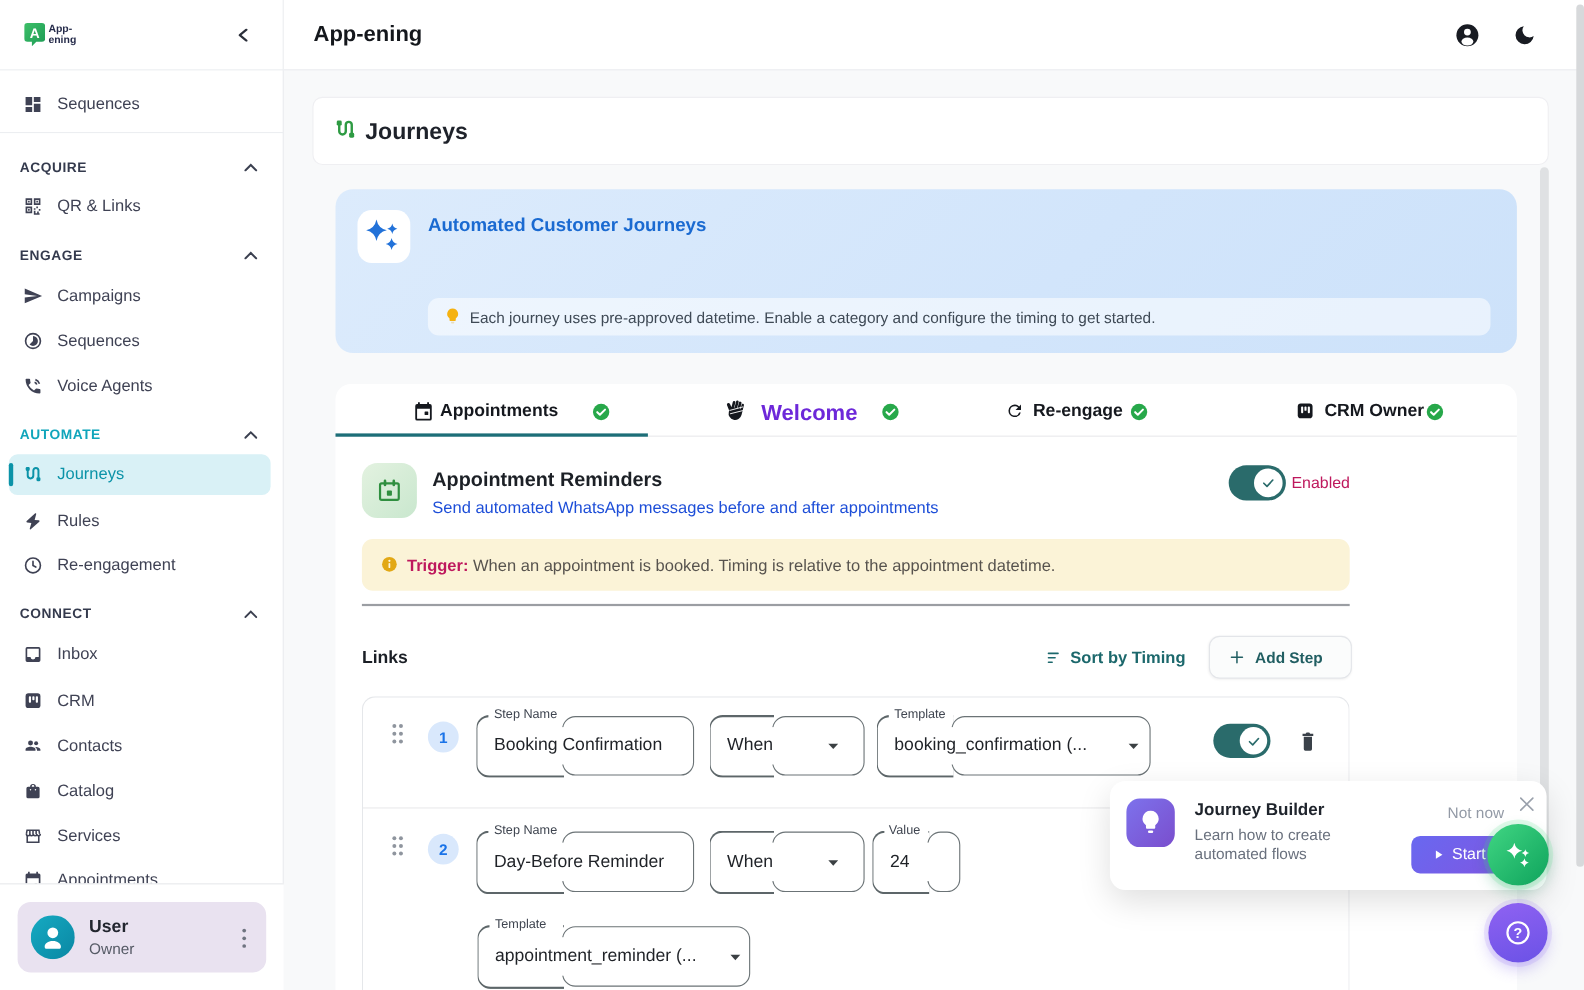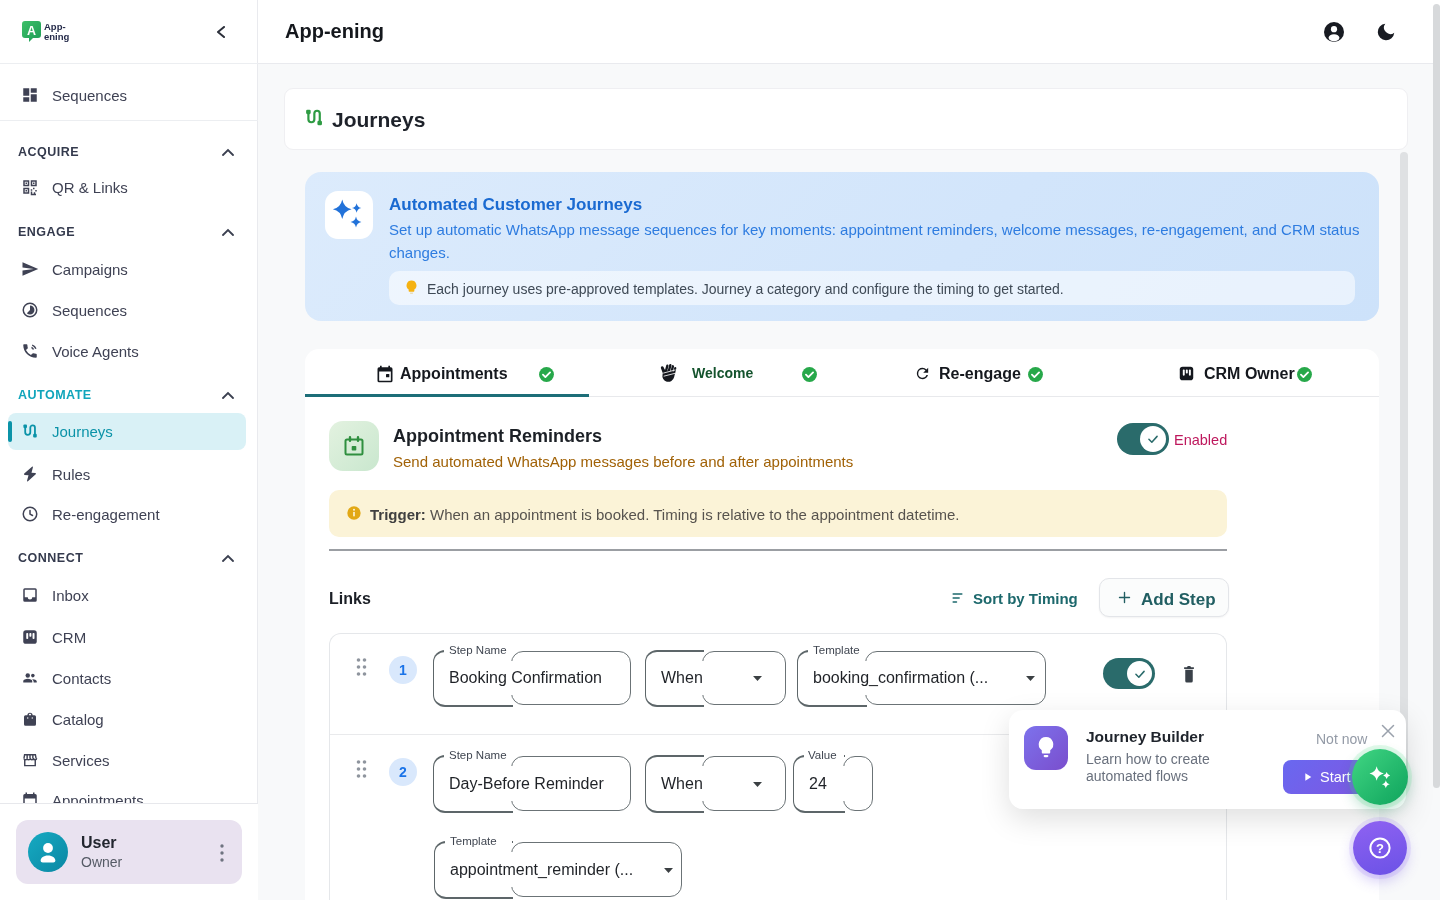--- a/index.html
+++ b/index.html
@@ -224,27 +224,26 @@
 <div class="abs" style="left:332px;top:108px;font-size:21px;font-weight:600;color:#1e222a">Journeys</div>
 
 <div class="abs" style="left:305px;top:172px;width:1074px;height:149px;border-radius:16px;background:linear-gradient(135deg,#dcebfc 0%,#d2e5fb 60%,#cde2fa 100%)"></div>
 <div class="abs" style="left:325px;top:191px;width:48px;height:48px;background:#fff;border-radius:13px"></div>
 <svg class="abs" style="left:326px;top:192px" width="45" height="45" viewBox="0 0 36 36" fill="#2272d9">
  <path d="M13 6 Q14.3 12.5 20.5 13.8 Q14.3 15.1 13 21.6 Q11.7 15.1 5.5 13.8 Q11.7 12.5 13 6 Z"></path>
  <path d="M24.5 9 Q25.1 12.2 28.2 12.8 Q25.1 13.4 24.5 16.6 Q23.9 13.4 20.8 12.8 Q23.9 12.2 24.5 9 Z"></path>
  <path d="M24 19.5 Q24.7 23.2 28.3 23.9 Q24.7 24.6 24 28.3 Q23.3 24.6 19.7 23.9 Q23.3 23.2 24 19.5 Z"></path>
 </svg>
 <div class="abs" style="left:389px;top:195px;font-size:17px;font-weight:bold;color:#1a6ad1">Automated Customer Journeys</div>
-<div class="abs" style="left:389px;top:219px;font-size:15px;line-height:22.5px;color:#2e7ce0">Set up automatic WhatsApp message sequences for key moments: appointment reminders, welcome messages, re-engagement, and CRM status<br>changes.</div>
 <div class="abs" style="left:389px;top:271px;width:966px;height:34px;background:rgba(255,255,255,.55);border-radius:10px"></div>
 <svg class="abs" style="left:403px;top:279px" width="17" height="17" viewBox="0 0 24 24">
       <path fill="#f5b212" d="M12 2a7 7 0 0 0-4 12.74V17a1 1 0 0 0 1 1h6a1 1 0 0 0 1-1v-2.26A7 7 0 0 0 12 2z"></path>
       <path fill="#e9ddba" d="M10 19.2h4v1.1a1 1 0 0 1-1 1h-2a1 1 0 0 1-1-1v-1.1z"></path>
     </svg>
-<div class="abs" style="left:427px;top:281px;font-size:14px;color:#3f4a56">Each journey uses pre-approved templates. Journey a category and configure the timing to get started.</div>
+<div class="abs" style="left:427px;top:281px;font-size:14px;color:#3f4a56">Each journey uses pre-approved datetime. Enable a category and configure the timing to get started.</div>
 
 <div class="abs" style="left:305px;top:349px;width:1074px;height:551px;background:#fff;border-radius:14px 14px 0 0"></div>
 <div class="abs" style="left:305px;top:396px;width:1074px;height:1px;background:#e8e9ec"></div>
 <div class="abs" style="left:305px;top:394px;width:284px;height:3px;background:#1d6e78"></div>
 
 <svg class="abs" style="left:375px;top:364px" width="20" height="20" viewBox="0 0 24 24">
       <path fill="#15181e" d="M19 4h-1V2h-2v2H8V2H6v2H5a2 2 0 0 0-2 2v14a2 2 0 0 0 2 2h14a2 2 0 0 0 2-2V6a2 2 0 0 0-2-2zm0 16H5V9h14v11z"></path>
       <rect x="13.2" y="12" width="4" height="4" rx="0.7" fill="#15181e"></rect>
     </svg>
 <div class="abs" style="left:400px;top:365px;font-size:16px;font-weight:600;color:#15181e">Appointments</div>
@@ -260,21 +259,21 @@
         <rect x="12.4" y="2.6" width="2.5" height="8.6" rx="1.25"></rect>
         <rect x="15.3" y="4" width="2.3" height="7.4" rx="1.15"></rect>
         <path d="M6.6 9.8 4.5 7.2c-.6-.8-1.8-.9-2.4-.2-.5.6-.4 1.5.1 2.2l3 4.2z"></path>
         <path d="M5.2 9.5h12.4v5.2a6.2 6.2 0 0 1-12.4 0z"></path>
         <g stroke="#fff" stroke-width="0.8" fill="none">
           <path d="M5.6 13.2 17.2 6.8"></path>
           <path d="M6.8 16.2 18 10.2"></path>
         </g>
       </g>
     </svg>
-<div class="abs" style="left:692px;top:365px;font-size:14px;font-weight:600;color:#14532d">Welcome</div>
+<div class="abs" style="left:692px;top:365px;font-size:20px;font-weight:600;color:#6d28d9">Welcome</div>
 <svg class="abs" style="left:801px;top:366px" width="17" height="17" viewBox="0 0 24 24">
       <circle cx="12" cy="12" r="10.5" fill="#27a84a"></circle>
       <path d="M7 12.3 10.4 15.6 17 9" fill="none" stroke="#fff" stroke-width="2.6" stroke-linecap="round" stroke-linejoin="round"></path>
     </svg>
 
 <svg class="abs" style="left:914px;top:365px" width="17" height="17" viewBox="0 0 24 24">
       <path fill="#15181e" d="M17.65 6.35A7.96 7.96 0 0 0 12 4a8 8 0 1 0 7.73 10h-2.08A6 6 0 1 1 12 6c1.66 0 3.14.69 4.22 1.78L13 11h7V4l-2.35 2.35z"></path>
     </svg>
 <div class="abs" style="left:939px;top:365px;font-size:16px;font-weight:600;color:#15181e">Re-engage</div>
 <svg class="abs" style="left:1027px;top:366px" width="17" height="17" viewBox="0 0 24 24">
@@ -294,51 +293,51 @@
       <path d="M7 12.3 10.4 15.6 17 9" fill="none" stroke="#fff" stroke-width="2.6" stroke-linecap="round" stroke-linejoin="round"></path>
     </svg>
 
 <div class="abs" style="left:329px;top:421px;width:50px;height:50px;border-radius:14px;background:linear-gradient(135deg,#e3f2e0,#c9e7ce)"></div>
 <svg class="abs" style="left:342px;top:434px" width="24" height="24" viewBox="0 0 24 24">
       <path fill="none" stroke="#2f8f3f" stroke-width="2" d="M5 5.5h14a1.5 1.5 0 0 1 1.5 1.5v12a1.5 1.5 0 0 1-1.5 1.5H5A1.5 1.5 0 0 1 3.5 19V7A1.5 1.5 0 0 1 5 5.5z"></path>
       <path stroke="#2f8f3f" stroke-width="2.4" stroke-linecap="round" d="M8 3.2v3.6M16 3.2v3.6"></path>
       <rect x="9.7" y="12" width="4.6" height="4.6" rx="0.8" fill="#2f8f3f"></rect>
     </svg>
 <div class="abs" style="left:393px;top:426px;font-size:18px;font-weight:bold;color:#1c2026">Appointment Reminders</div>
-<div class="abs" style="left:393px;top:453px;font-size:15px;color:#a16207">Send automated WhatsApp messages before and after appointments</div>
+<div class="abs" style="left:393px;top:453px;font-size:15px;color:#1d4ed8">Send automated WhatsApp messages before and after appointments</div>
 <div class="tog" style="left:1117px;top:423px;width:52px;height:32px">
       <div class="knob" style="right:3px;top:3px;width:26px;height:26px">
         <svg class="chk" viewBox="0 0 24 24">
           <path d="M5 12.5 10 17.5 19 7.5" fill="none" stroke="#2a6b6b" stroke-width="2.6" stroke-linecap="round" stroke-linejoin="round"></path>
         </svg>
       </div>
     </div>
 <div class="abs" style="left:1174px;top:432px;font-size:14.5px;color:#be185d">Enabled</div>
 
 <div class="abs" style="left:329px;top:490px;width:898px;height:47px;background:#fbf3d7;border-radius:10px"></div>
 <svg class="abs" style="left:346px;top:505px" width="16" height="16" viewBox="0 0 24 24">
       <circle cx="12" cy="12" r="10" fill="#e2a815"></circle>
       <rect x="10.8" y="10.2" width="2.4" height="7" rx="1.2" fill="#fdf6e0"></rect>
       <circle cx="12" cy="7.3" r="1.5" fill="#fdf6e0"></circle>
     </svg>
-<div class="abs" style="left:370px;top:506px;font-size:15px;color:#57534e"><b style="color:#404040">Trigger:</b> When an appointment is booked. Timing is relative to the appointment datetime.</div>
+<div class="abs" style="left:370px;top:506px;font-size:15px;color:#57534e"><b style="color:#be185d">Trigger:</b> When an appointment is booked. Timing is relative to the appointment datetime.</div>
 <div class="abs" style="left:329px;top:549px;width:898px;height:2px;background:#9b9ea3"></div>
 
 <div class="abs" style="left:329px;top:590px;font-size:16px;font-weight:bold;color:#1b1f26">Links</div>
 <svg class="abs" style="left:950px;top:590px" width="17" height="16" viewBox="0 0 24 24">
       <g stroke="#1c686c" stroke-width="2.2" stroke-linecap="round">
         <path d="M4 6h13M4 12h9M4 18h5"></path>
       </g>
     </svg>
 <div class="abs" style="left:973px;top:590px;font-size:15px;font-weight:600;color:#1c686c">Sort by Timing</div>
 <div class="abs" style="left:1099px;top:578px;width:130px;height:39px;background:#fbfcfc;border:1px solid #e3e5e9;border-radius:10px;box-shadow:0 1px 2px rgba(0,0,0,.05)"></div>
 <svg class="abs" style="left:1117px;top:590px" width="15" height="15" viewBox="0 0 24 24">
       <path d="M12 4v16M4 12h16" stroke="#215e62" stroke-width="2.2" stroke-linecap="round"></path>
     </svg>
-<div class="abs" style="left:1141px;top:590px;font-size:17px;font-weight:600;color:#215e62">Add Step</div>
+<div class="abs" style="left:1141px;top:590px;font-size:14px;font-weight:600;color:#215e62">Add Step</div>
 
 <div class="abs" style="left:329px;top:633px;width:898px;height:267px;background:#fff;border:1px solid #e5e7ea;border-radius:12px 12px 0 0;border-bottom:none"></div>
 <div class="abs" style="left:330px;top:734px;width:896px;height:1px;background:#e9eaec"></div>
 
 <svg class="abs" style="left:355px;top:657px" width="13" height="20" viewBox="0 0 13 20">
       <g fill="#8f959e">
         <circle cx="3.5" cy="3" r="1.8"></circle>
         <circle cx="9.5" cy="3" r="1.8"></circle>
         <circle cx="3.5" cy="10" r="1.8"></circle>
         <circle cx="9.5" cy="10" r="1.8"></circle>

